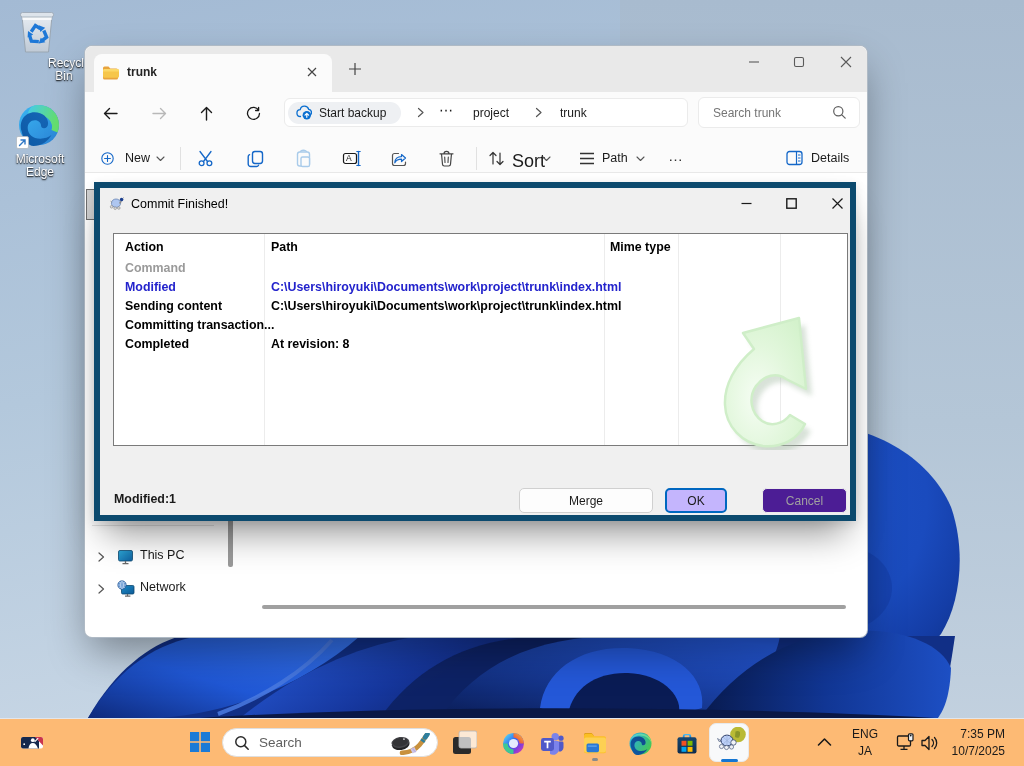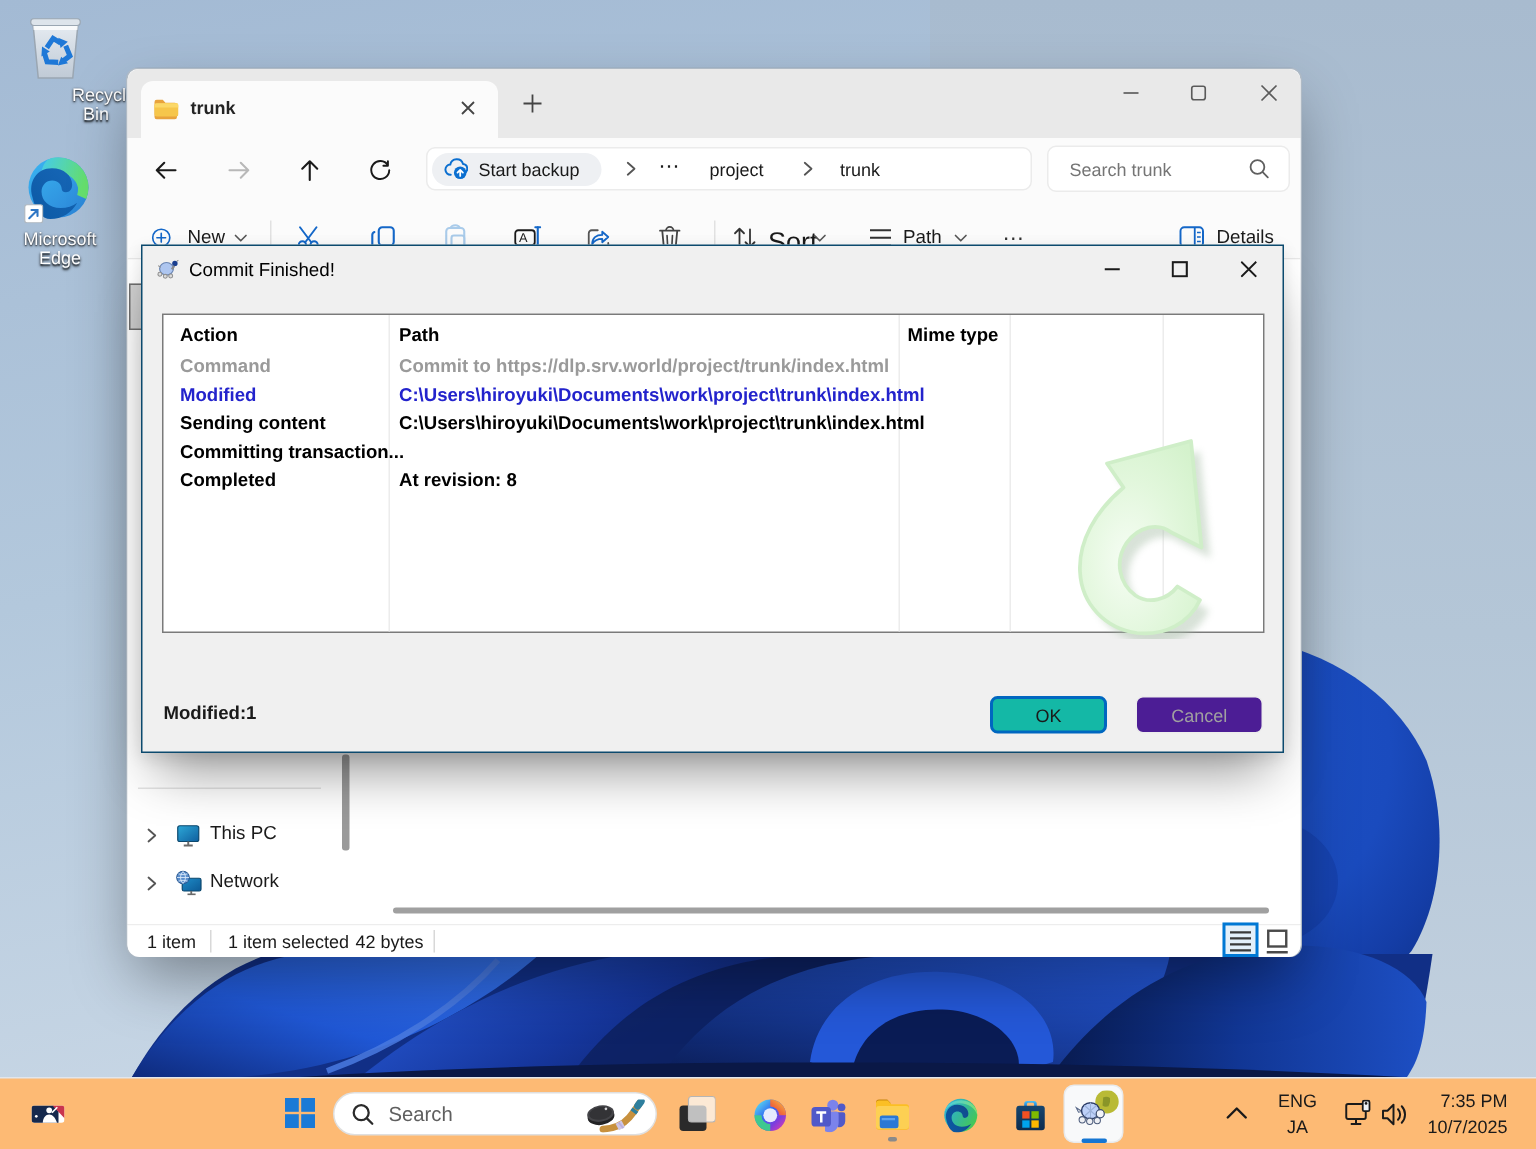--- a/index.html
+++ b/index.html
@@ -20,22 +20,22 @@
               border:1px solid rgba(110,130,150,0.55); }
   #tabstrip { position:absolute; left:0; top:0; width:782px; height:46px; background:#e9e9e9; border-radius:8px 8px 0 0; }
   #tab { position:absolute; left:9px; top:8px; width:238px; height:38px; background:#fbfbfb; border-radius:8px 8px 0 0; }
   #addrrow { position:absolute; left:0; top:46px; width:782px; height:44px; background:#fbfbfb; }
   #toolrow { position:absolute; left:0; top:90px; width:782px; height:37px; background:#fbfbfb; border-bottom:1px solid #e8e8e8; }
   #ebody   { position:absolute; left:0; top:127px; width:782px; height:443px; background:#fff; }
   #estatus { position:absolute; left:0; top:570px; width:782px; height:22px; background:#fff; border-top:1px solid #ededed; border-radius:0 0 8px 8px; }
   .et { color:#1a1a1a; font-size:12px; position:absolute; white-space:nowrap; }
 
   
-  #dlg { position:absolute; left:94px; top:163px; width:762px; height:339px; background:#f0f0f0;
-         border:1px solid #0c4a6e; box-shadow:0 22px 34px -10px rgba(0,0,0,.42), 0 3px 10px rgba(0,0,0,.10); border-radius:0; }
+  #dlg { position:absolute; left:94px; top:182px; width:762px; height:339px; background:#f0f0f0;
+         border:6px solid #0c4a6e; box-shadow:0 22px 34px -10px rgba(0,0,0,.42), 0 3px 10px rgba(0,0,0,.10); border-radius:0; }
   #dtable { position:absolute; left:13px; top:45px; width:735px; height:213px; background:#fff; border:1px solid #7a7a7a; }
   .dcol { position:absolute; top:0; width:1px; height:211px; background:#ececec; }
   .drow { position:absolute; font-size:12.4px; white-space:nowrap;font-weight:bold; }
   .btn { position:absolute; height:25px; border-radius:5px; font-size:12px; color:#1a1a1a;
          display:flex; align-items:center; justify-content:center; }
 
   
   #taskbar { position:absolute; left:0; top:718px; width:1024px; height:48px; background:#fdba74; border-top:1px solid #e2e6ec; }
 </style>
 </head>
@@ -322,35 +322,20 @@
       <circle cx="5" cy="5" r="4.2" fill="#5b8ecc" stroke="#2a5a94" stroke-width="0.7"></circle>
       <path d="M1,5 h8 M5,1 a5.6,5.6 0 0 1 0,8 M5,1 a5.6,5.6 0 0 0 0,8 M2,2.6 a5.5,3 0 0 0 6,0 M2,7.4 a5.5,3 0 0 1 6,0" stroke="#d8e8f8" stroke-width="0.6" fill="none"></path>
     </svg>
     <span style="position:absolute;left:55px;top:407px;font-size:12.5px;color:#1a1a1a;">Network</span>
 
     <div style="position:absolute;left:143px;top:330px;width:5px;height:64px;background:#9a9a9a;border-radius:2px;"></div>
 
     <div style="position:absolute;left:177px;top:432px;width:584px;height:4px;background:#a0a0a0;border-radius:2px;"></div>
   </div>
 
-  <div id="estatus">
-    <span class="et" style="left:13px;top:4px;">1 item</span>
-    <div style="position:absolute;left:55px;top:3px;width:1px;height:15px;background:#d8d8d8;"></div>
-    <span class="et" style="left:67px;top:4px;">1 item selected</span>
-    <span class="et" style="left:152px;top:4px;">42 bytes</span>
-    <div style="position:absolute;left:204px;top:3px;width:1px;height:15px;background:#d8d8d8;"></div>
-    <div style="position:absolute;left:730px;top:-2px;width:24px;height:23px;border:2px solid #0078d4;background:#e3f0fa;box-sizing:border-box;"></div>
-    <svg style="position:absolute;left:735px;top:2px" width="14" height="16" viewBox="0 0 14 16">
-        <path d="M0,2.5 h14 M0,6.5 h14 M0,10.5 h14 M0,14.5 h14" stroke="#3a3a3a" stroke-width="1.5"></path>
-      </svg>
-    <svg style="position:absolute;left:759px;top:2px" width="15" height="18" viewBox="0 0 15 18">
-        <rect x="1.5" y="1.5" width="12" height="10.5" fill="none" stroke="#4a4a4a" stroke-width="1.6"></rect>
-        <path d="M0.5,15.8 h14" stroke="#4a4a4a" stroke-width="1.6"></path>
-      </svg>
-  </div>
 </div>
 
 <div id="dlg">
 
   <svg style="position:absolute;left:9px;top:9px" width="16" height="14" viewBox="0 0 16 14">
     <ellipse cx="7" cy="6.2" rx="4.6" ry="4.2" fill="#aec6f0" stroke="#6b86b4" stroke-width="0.8"></ellipse>
     <circle cx="12.6" cy="2.6" r="1.8" fill="#1b3f8f"></circle>
     <path d="M10.5,6.5 L12.3,4.2" stroke="#8a8a8a" stroke-width="1.4"></path>
     <circle cx="2.6" cy="9.8" r="1.3" fill="#dcdcdc" stroke="#909090" stroke-width="0.7"></circle>
     <circle cx="6.2" cy="11.2" r="1.3" fill="#dcdcdc" stroke="#909090" stroke-width="0.7"></circle>
@@ -386,31 +371,31 @@
             <feGaussianBlur stdDeviation="2.5"></feGaussianBlur>
           </filter>
       </defs>
       <path d="M794,301 L738,316 L749,332 C730,348 719,368 720,388 C721,410 737,426 758,429 C777,431 793,422 800,407 L785,398 C778,407 766,410 757,404 C746,396 743,381 751,369 C759,358 772,355 781,362 L801,372 Z" transform="translate(6,7)" fill="#a9bfa9" opacity="0.45" filter="url(#ab)"></path>
       <path d="M794,301 L738,316 L749,332 C730,348 719,368 720,388 C721,410 737,426 758,429 C777,431 793,422 800,407 L785,398 C778,407 766,410 757,404 C746,396 743,381 751,369 C759,358 772,355 781,362 L801,372 Z" fill="url(#ag)" stroke="#cfeec8" stroke-width="2.5" stroke-linejoin="round"></path>
     </svg>
     <div class="drow" style="left:11px; top:6px;">Action</div>
     <div class="drow" style="left:157px; top:6px;">Path</div>
     <div class="drow" style="left:496px; top:6px;">Mime type</div>
     <div class="drow" style="left:11px; top:27px; color:#9a9a9a;">Command</div>
-    <div class="drow" style="left:157px; top:27px; color:#9a9a9a;">Commit to https://dlp.srv.world/project/trunk/index.html</div>
     <div class="drow" style="left:11px; top:46px; color:#2323cc;">Modified</div>
     <div class="drow" style="left:157px; top:46px; color:#2323cc;">C:\Users\hiroyuki\Documents\work\project\trunk\index.html</div>
     <div class="drow" style="left:11px; top:65px;">Sending content</div>
     <div class="drow" style="left:157px; top:65px;">C:\Users\hiroyuki\Documents\work\project\trunk\index.html</div>
     <div class="drow" style="left:11px; top:84px;">Committing transaction...</div>
     <div class="drow" style="left:11px; top:103px; font-weight:700;">Completed</div>
     <div class="drow" style="left:157px; top:103px; font-weight:700;">At revision: 8</div>
   </div>
   <div class="drow et" style="left:14px; top:304px;">Modified:1</div>
-  <div class="btn" style="left:565px; top:300px; width:78px; background:#14b8a6; border:2px solid #0067c0;text-align:right;">OK</div>
+  <div class="btn" style="left:419px; top:300px; width:134px; background:#fdfdfd; border:1px solid #d0d0d0;">Merge</div>
+  <div class="btn" style="left:565px; top:300px; width:62px; background:#c4b5fd; border:2px solid #0067c0;text-align:right;">OK</div>
   <div class="btn" style="left:662px; top:300px; width:85px; background:#4c1d95; border:1px solid #ececec; color:#a0a0a0;">Cancel</div>
 </div>
 
 <div id="taskbar">
 
   <svg style="position:absolute;left:21px;top:18px" width="22" height="12" viewBox="0 0 22 12">
     <rect x="0" y="0" width="22" height="11.5" rx="2" fill="#fff"></rect>
     <path d="M2,0 h12.5 l3.5,4 v7.5 h-16 a2,2 0 0 1 -2,-2 v-7.5 a2,2 0 0 1 2,-2 Z" fill="#16294d"></path>
     <path d="M15.8,0 h4.2 a2,2 0 0 1 2,2 v6.5 l-8,-8.5 Z" fill="#c9344e"></path>
     <circle cx="11.8" cy="3.2" r="1.9" fill="#fff"></circle>

